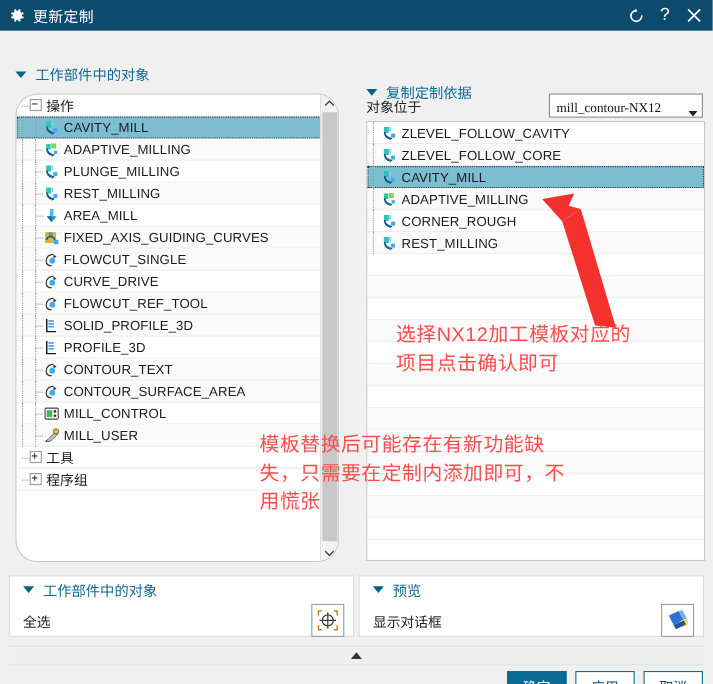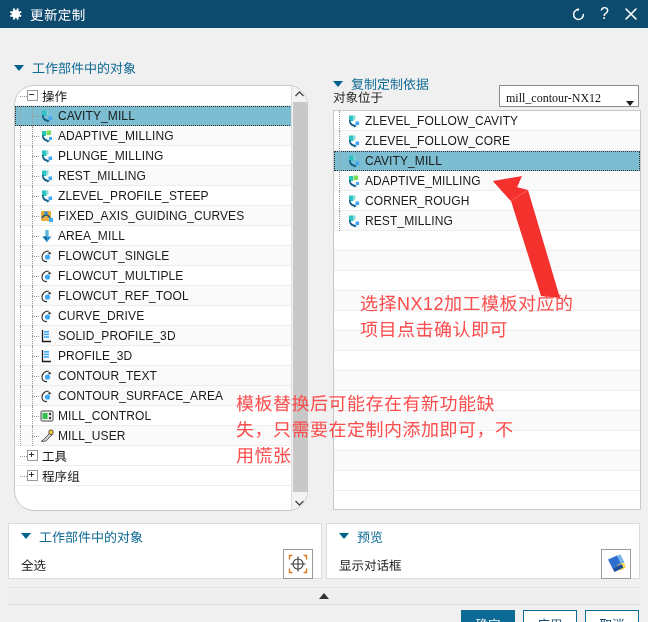--- a/index.html
+++ b/index.html
@@ -234,92 +234,69 @@
                 <path d="M8 11.4 L11 13 L8 14.6 Z" fill="#0f5f86"></path>
                 <rect x="9.5" y="8.5" width="3.6" height="3.6" fill="#3fa9f5"></rect>
                 <rect x="7.8" y="2.5" width="1.6" height="4" fill="#7fd8d8"></rect>
               </svg>
               <span class="lbl">REST_MILLING</span>
             </div>
             <div class="row">
               <span class="guide nohoriz"></span>
               <span class="guide "></span>
               <svg class="ico" viewBox="0 0 16 16">
-                <path d="M3 2.5 L7.5 2.5 L7.5 8 L3 8 Z" fill="#2bc3c3"></path>
-                <path d="M3 7 C3 11 5 13 8 13.6 L8 11.5 C6 11 4.5 9.5 4.5 7 Z" fill="#0f5f86"></path>
-                <path d="M8 11.4 L11 13 L8 14.6 Z" fill="#0f5f86"></path>
-                <rect x="9.5" y="8.5" width="3.6" height="3.6" fill="#3fa9f5"></rect>
-                <rect x="7.8" y="2.5" width="1.6" height="4" fill="#7fd8d8"></rect>
-              </svg>
-              <span class="lbl">ZLEVEL_PROFILE_STEEP</span>
+                <rect x="6.3" y="2" width="3.4" height="6.5" fill="#5bb8d8"></rect>
+                <path d="M3.5 8.5 L12.5 8.5 L8 14 Z" fill="#2d8fd4"></path>
+                <path d="M3.5 8.5 L8 8.5 L8 14 Z" fill="#1a6fa8"></path>
+              </svg>
+              <span class="lbl">AREA_MILL</span>
             </div>
             <div class="row alt">
               <span class="guide nohoriz"></span>
               <span class="guide "></span>
               <svg class="ico" viewBox="0 0 16 16">
                 <rect x="2" y="3" width="10" height="10" rx="1" fill="#e8ad3c"></rect>
                 <path d="M3 10 C5 6 9 6 11 10" fill="none" stroke="#1a5c86" stroke-width="1.4"></path>
                 <circle cx="7" cy="5" r="1.8" fill="#2d8fd4"></circle>
                 <rect x="10" y="10" width="4" height="4" fill="#3fa9f5"></rect>
               </svg>
               <span class="lbl">FIXED_AXIS_GUIDING_CURVES</span>
             </div>
-            <div class="row">
-              <span class="guide nohoriz"></span>
-              <span class="guide "></span>
-              <svg class="ico" viewBox="0 0 16 16">
-                <rect x="6.3" y="2" width="3.4" height="6.5" fill="#5bb8d8"></rect>
-                <path d="M3.5 8.5 L12.5 8.5 L8 14 Z" fill="#2d8fd4"></path>
-                <path d="M3.5 8.5 L8 8.5 L8 14 Z" fill="#1a6fa8"></path>
-              </svg>
-              <span class="lbl">AREA_MILL</span>
-            </div>
             <div class="row alt">
               <span class="guide nohoriz"></span>
               <span class="guide "></span>
               <svg class="ico" viewBox="0 0 16 16">
                 <path d="M3 9.5 C3 5.5 6 3 9.5 3.2" fill="none" stroke="#3a3a3a" stroke-width="1.2"></path>
                 <path d="M3 9.5 C3 12.5 5.5 14 8 13.4" fill="none" stroke="#3a3a3a" stroke-width="1.2"></path>
                 <path d="M9.5 3.2 L12.5 5.5 L9.5 6.8 Z" fill="#3a3a3a"></path>
                 <circle cx="8.5" cy="9" r="2.6" fill="#3fa9f5"></circle>
               </svg>
               <span class="lbl">FLOWCUT_SINGLE</span>
             </div>
             <div class="row">
               <span class="guide nohoriz"></span>
               <span class="guide "></span>
               <svg class="ico" viewBox="0 0 16 16">
                 <path d="M3 9.5 C3 5.5 6 3 9.5 3.2" fill="none" stroke="#3a3a3a" stroke-width="1.2"></path>
                 <path d="M3 9.5 C3 12.5 5.5 14 8 13.4" fill="none" stroke="#3a3a3a" stroke-width="1.2"></path>
                 <path d="M9.5 3.2 L12.5 5.5 L9.5 6.8 Z" fill="#3a3a3a"></path>
                 <circle cx="8.5" cy="9" r="2.6" fill="#3fa9f5"></circle>
               </svg>
-              <span class="lbl">FLOWCUT_MULTIPLE</span>
+              <span class="lbl">CURVE_DRIVE</span>
             </div>
             <div class="row alt">
               <span class="guide nohoriz"></span>
               <span class="guide "></span>
               <svg class="ico" viewBox="0 0 16 16">
                 <path d="M3 9.5 C3 5.5 6 3 9.5 3.2" fill="none" stroke="#3a3a3a" stroke-width="1.2"></path>
                 <path d="M3 9.5 C3 12.5 5.5 14 8 13.4" fill="none" stroke="#3a3a3a" stroke-width="1.2"></path>
                 <path d="M9.5 3.2 L12.5 5.5 L9.5 6.8 Z" fill="#3a3a3a"></path>
                 <circle cx="8.5" cy="9" r="2.6" fill="#3fa9f5"></circle>
               </svg>
               <span class="lbl">FLOWCUT_REF_TOOL</span>
-            </div>
-            <div class="row">
-              <span class="guide nohoriz"></span>
-              <span class="guide "></span>
-              <svg class="ico" viewBox="0 0 16 16">
-                <path d="M3 9.5 C3 5.5 6 3 9.5 3.2" fill="none" stroke="#3a3a3a" stroke-width="1.2"></path>
-                <path d="M3 9.5 C3 12.5 5.5 14 8 13.4" fill="none" stroke="#3a3a3a" stroke-width="1.2"></path>
-                <path d="M9.5 3.2 L12.5 5.5 L9.5 6.8 Z" fill="#3a3a3a"></path>
-                <circle cx="8.5" cy="9" r="2.6" fill="#3fa9f5"></circle>
-              </svg>
-              <span class="lbl">CURVE_DRIVE</span>
             </div>
             <div class="row alt">
               <span class="guide nohoriz"></span>
               <span class="guide "></span>
               <svg class="ico" viewBox="0 0 16 16">
                 <path d="M3.5 2 L3.5 13.5 L12 13.5" fill="none" stroke="#1a1a1a" stroke-width="1.3"></path>
                 <rect x="5" y="3" width="5" height="1.6" fill="#3fa9f5"></rect>
                 <rect x="5" y="5.6" width="5" height="1.6" fill="#3fa9f5"></rect>
                 <rect x="5" y="8.2" width="5" height="1.6" fill="#3fa9f5"></rect>
               </svg>

